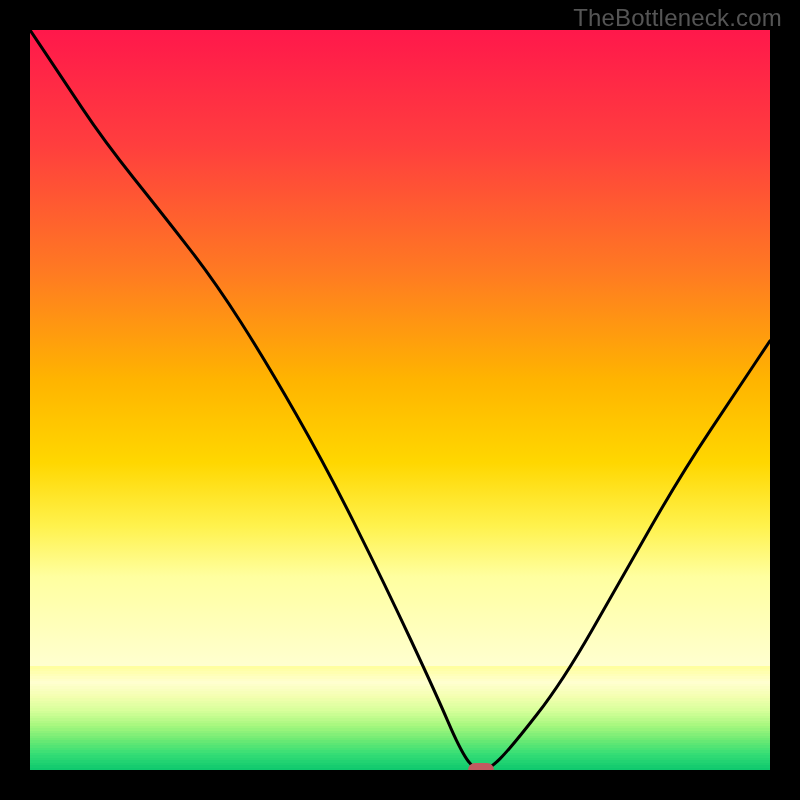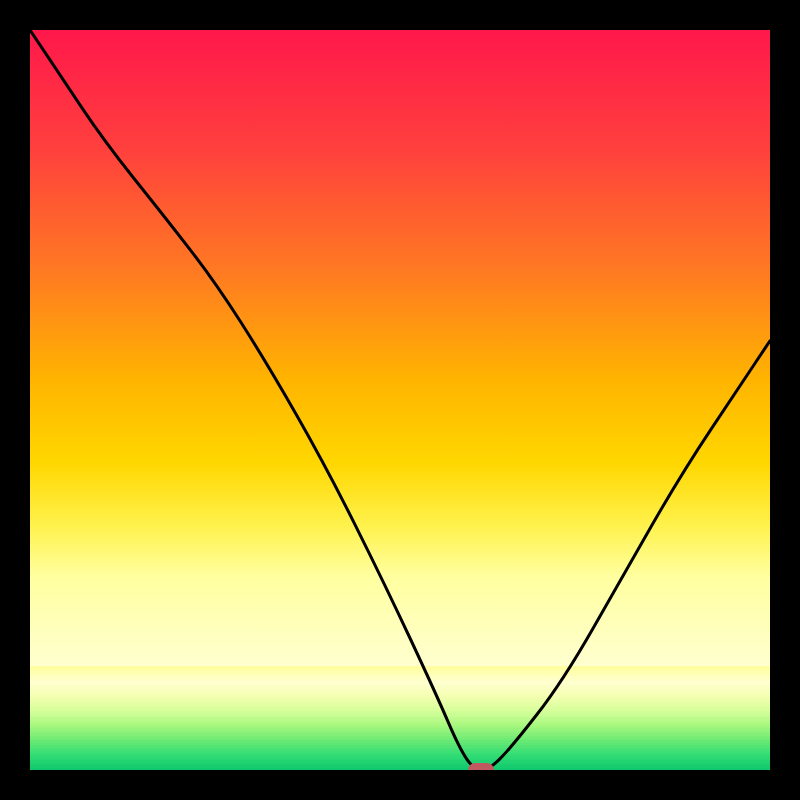--- a/index.html
+++ b/index.html
@@ -69,20 +69,21 @@
     border-radius: 7px;
     background: #c15a60;
     transform: translate(-50%, -50%);
     z-index: 4;
   }
 </style>
 </head>
 <body>
 
 <div class="frame">
+  <div class="watermark">TheBottleneck.com</div>
   <div class="plot-area">
     <div class="gradient">
       <div class="main"></div>
 
     <div style="position: absolute; left: 0px; right: 0px; top: 86%; height: 14%; display: flex; flex-direction: column;">
           <div style="flex: 1 1 0px; background: rgb(255, 255, 160);"></div>
           <div style="flex: 1 1 0px; background: rgb(255, 255, 168);"></div>
           <div style="flex: 1 1 0px; background: rgb(255, 255, 176);"></div>
           <div style="flex: 1 1 0px; background: rgb(255, 255, 185);"></div>
           <div style="flex: 1 1 0px; background: rgb(255, 255, 193);"></div>

